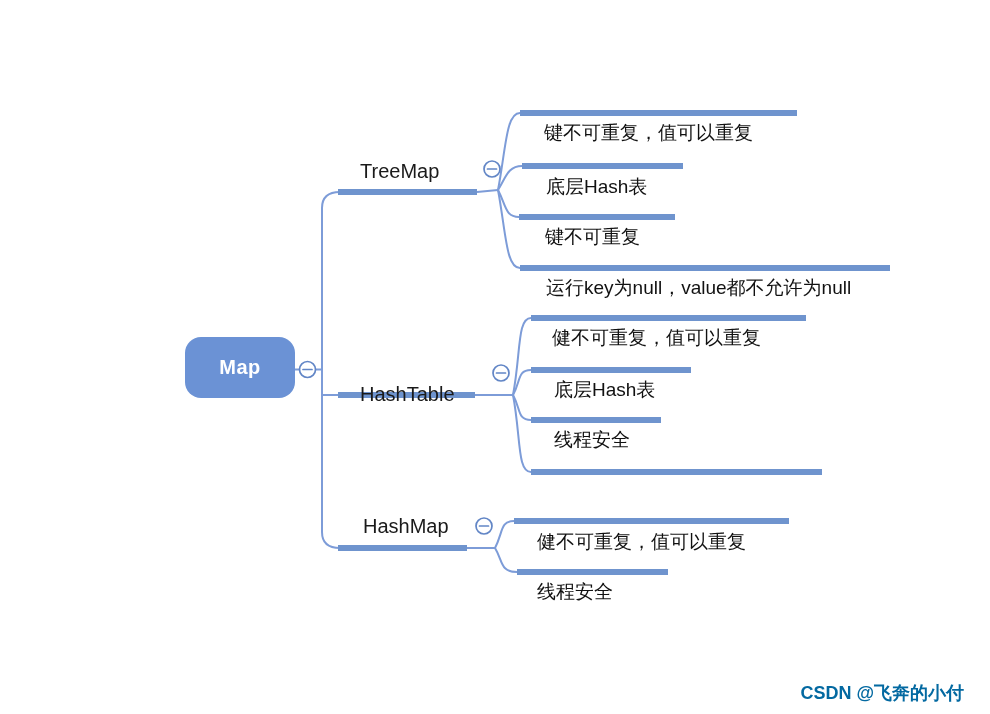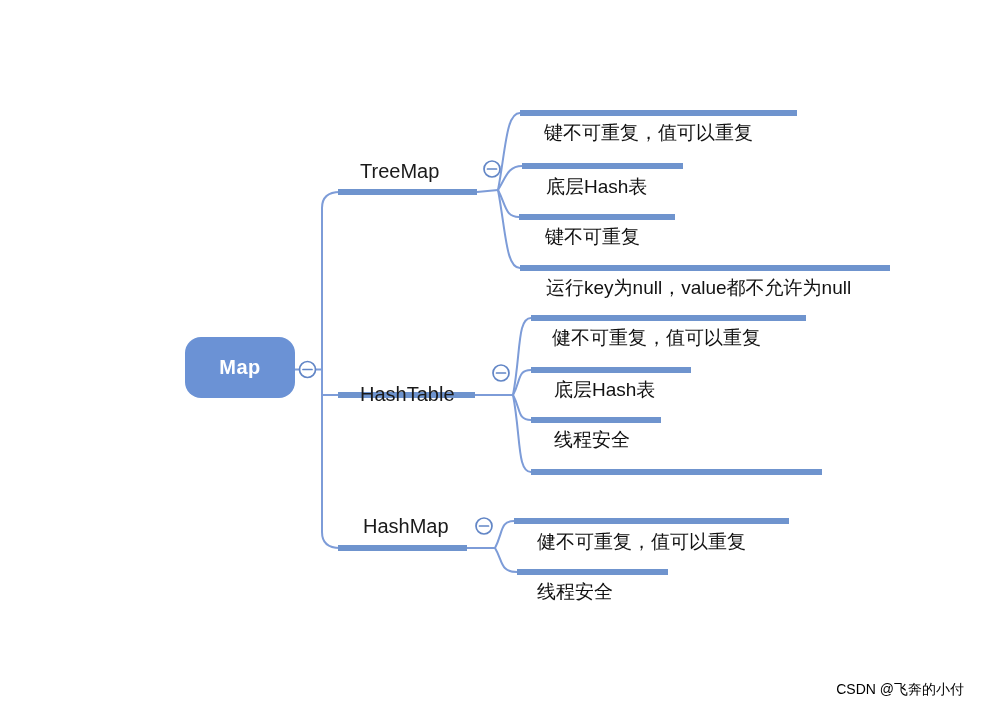--- a/index.html
+++ b/index.html
@@ -24,22 +24,23 @@
   .branch-label{
     position:absolute;transform:translateY(-50%);
     font-size:20px;color:#1a1a1a;white-space:nowrap;
   }
   .leaf-label{
     position:absolute;transform:translateY(-50%);
     font-size:19px;color:#111111;white-space:nowrap;margin-top:40px;
   }
   .watermark{
     position:absolute;right:26px;top:681px;
-    font-size:14px;color:#000000;white-space:nowrap;
+    font-size:18px;color:#0369a1;white-space:nowrap;
     text-shadow:0.5px 0.5px 0 #ffffff;
+    font-weight:bold;
   }
 </style>
 </head>
 <body>
 
 <div class="stage">
 
   <svg class="wires" width="990" height="714" viewBox="0 0 990 714">
 
     <path class="wire" d="M 295 369.5 L 322 369.5"></path>

